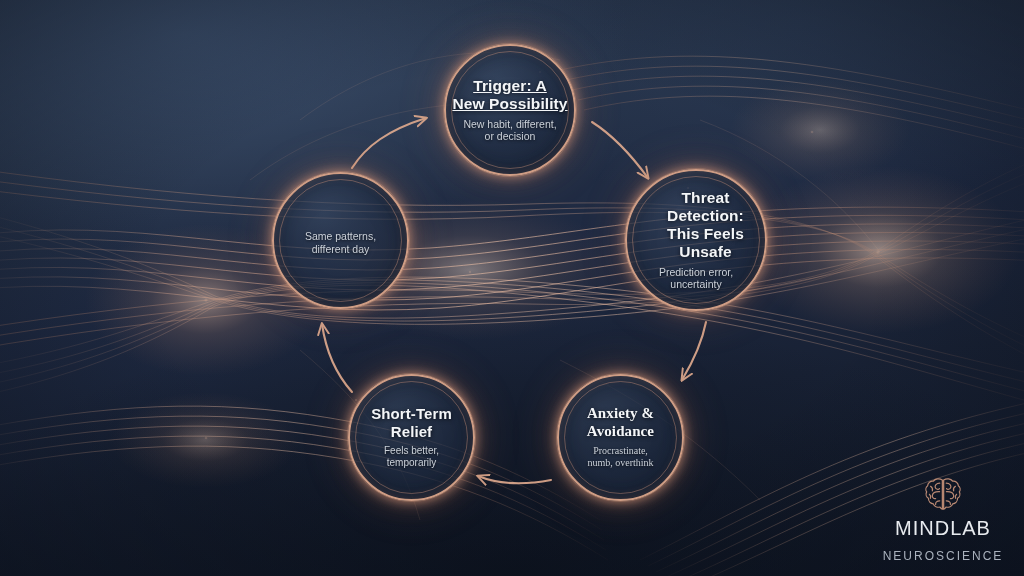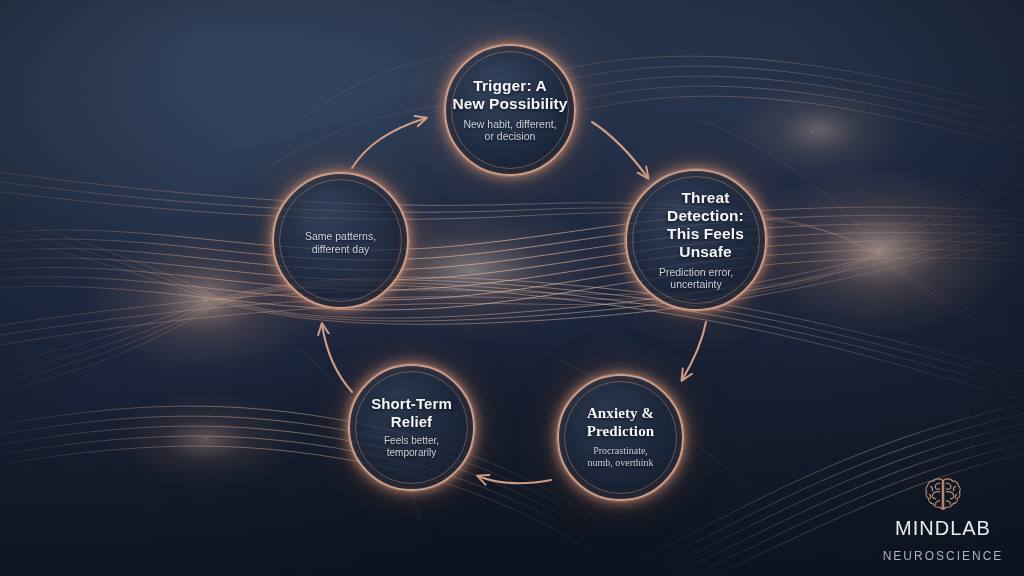--- a/index.html
+++ b/index.html
@@ -84,32 +84,32 @@
     position:relative;
     color:#ccd2da;
     line-height:1.22;
     text-shadow:0 1px 3px rgba(0,0,0,0.70);
     z-index:2;
     margin-top:5px;
   }
 
   
   #node-trigger      { left:444px; top:44px;  width:132px; height:132px; }
-  #node-trigger .node-title { font-size:15.5px; }
+  #node-trigger .node-title { font-size:15.5px;text-decoration:underline; }
   #node-trigger .node-sub   { font-size:10.5px; }
 
   #node-threat       { left:625px; top:169px; width:142px; height:142px; }
   #node-threat .node-title { font-size:15.5px;padding-left:19px; }
   #node-threat .node-sub   { font-size:10.5px; }
 
   #node-anxiety      { left:557px; top:374px; width:127px; height:127px;font-family:Liberation Serif, serif; }
   #node-anxiety .node-title { font-size:15px; }
   #node-anxiety .node-sub   { font-size:10px; }
 
-  #node-relief       { left:348px; top:364px; width:127px; height:127px;align-items:center; }
+  #node-relief       { left:348px; top:374px; width:127px; height:127px;align-items:center; }
   #node-relief .node-title { font-size:15px; }
   #node-relief .node-sub   { font-size:10px; }
 
   #node-stuckness    { left:272px; top:172px; width:137px; height:137px; }
   #node-stuckness .node-title { font-size:15.5px; }
   #node-stuckness .node-sub   { font-size:10.5px; }
 
   
   #logo {
     position:absolute;
@@ -302,21 +302,21 @@
       <span>Prediction error,</span><br>
       <span>uncertainty</span>
     </div>
   </div>
 
   <div class="node" id="node-anxiety">
     <div class="ring-outer"></div>
     <div class="ring-inner"></div>
     <div class="node-title">
       <span>Anxiety &amp;</span><br>
-      <span>Prediction</span>
+      <span>Avoidance</span>
     </div>
     <div class="node-sub">
       <span>Procrastinate,</span><br>
       <span>numb, overthink</span>
     </div>
   </div>
 
   <div class="node" id="node-relief">
     <div class="ring-outer"></div>
     <div class="ring-inner"></div>

